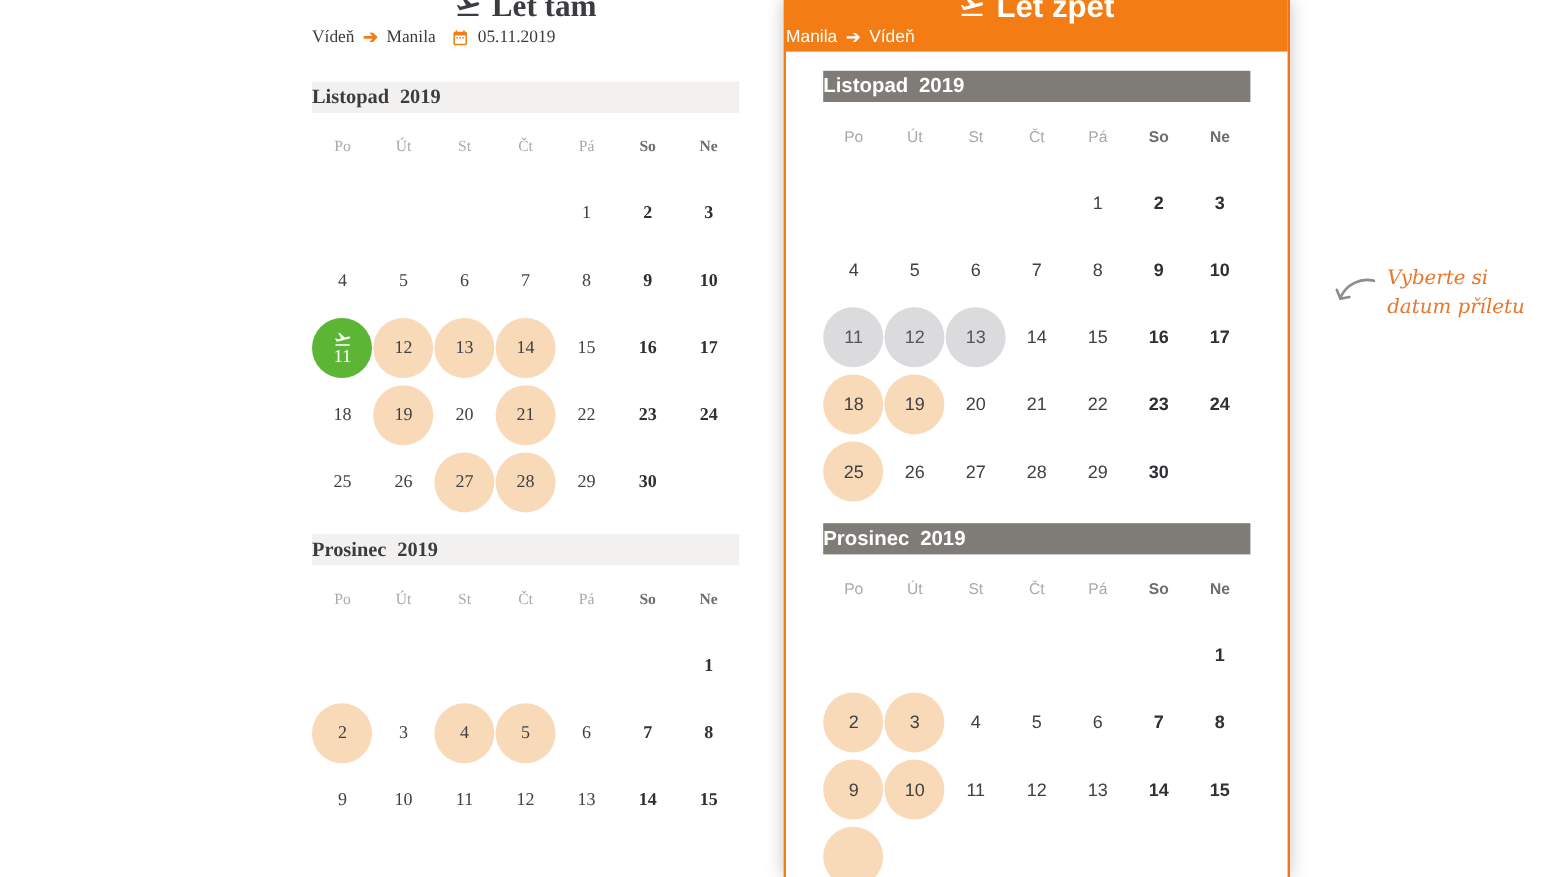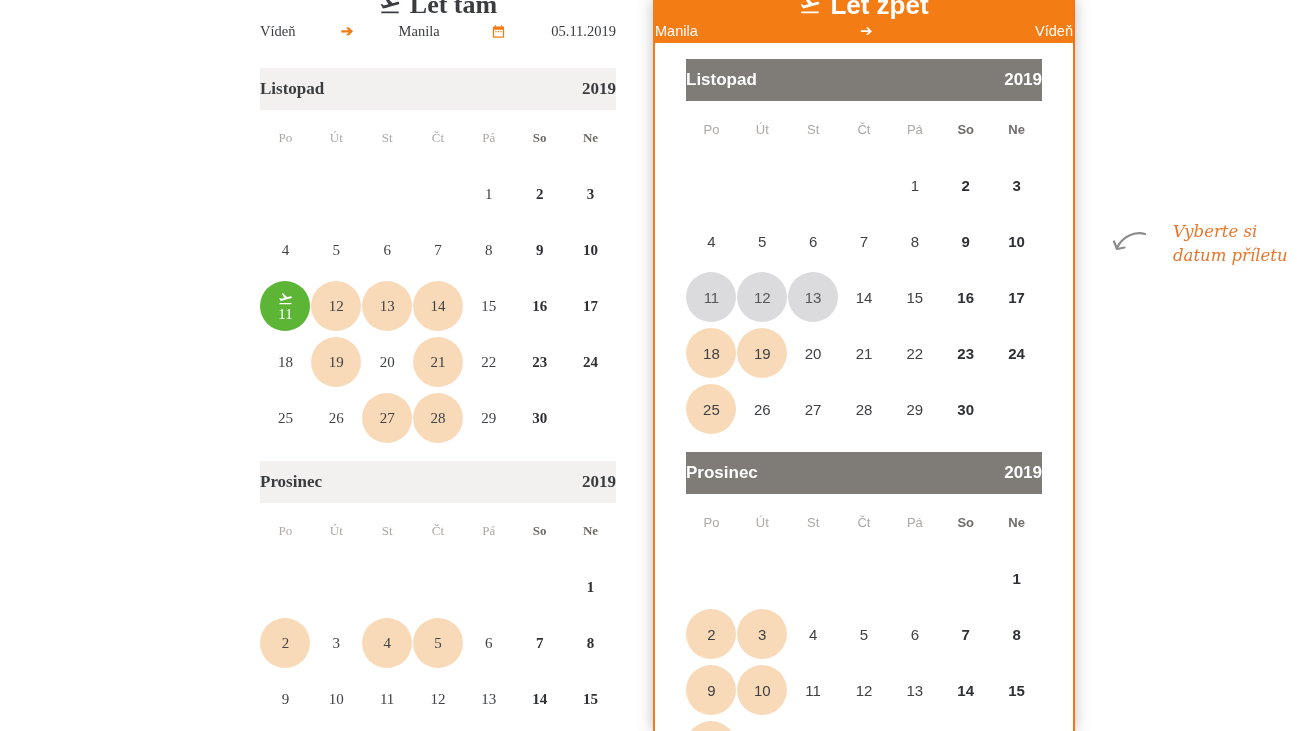--- a/index.html
+++ b/index.html
@@ -13,36 +13,36 @@
     background:#fff; border-left:2px solid #f47c14; border-right:2px solid #f97316;
     box-shadow:0 0 14px rgba(110,110,110,.45); }
   .panel-right .inner { width:356px; margin:0 auto; }
 
   
   .p-head { text-align:center; margin-top:-9px; }
   .p-title { font-size:26px; line-height:28px; font-weight:700; color:#3a3c3f;
     display:flex; align-items:center; justify-content:center; gap:9px; }
   .p-title svg { width:22px; height:22px; fill:#3a3c3f; }
   .route { margin-top:3px; height:18px; font-size:14.5px; color:#3a3c3f;
-    display:flex; align-items:center; justify-content:space-between; gap:7px; }
+    display:flex; align-items:center; justify-content:flex-start; gap:7px; }
   .route .arrow { color:#f47c14; font-weight:700; font-size:15px; }
   .route .cal-ico { width:15px; height:15px; fill:#f47c14; margin-left:6px; }
 
   .orange-head { background:#f47c14; height:52px; padding-top:0; }
   .orange-head .p-head { margin-top:-9px; }
   .orange-head .p-title { color:#fff; }
   .orange-head .p-title svg { fill:#fff; }
   .orange-head .route { color:#fff; }
   .orange-head .route .arrow { color:#fff; }
 
   
   .months { }
   .panel-left .months { margin-top:28px; }
   .panel-right .months { margin-top:16px; }
-  .month-bar { height:42px; display:flex; align-items:center; justify-content:space-between;
+  .month-bar { height:26px; display:flex; align-items:center; justify-content:flex-start;
     gap:9px; font-size:17px; font-weight:700; }
   .month-bar.light { background:#f2f1ef; color:#3a3c3f; }
   .month-bar.dark { background:#7f7b77; color:#fff; }
   .month + .month { margin-top:15px; }
 
   .wd-row { display:grid; grid-template-columns:repeat(7,1fr); height:56px; }
   .wd { display:flex; align-items:center; justify-content:center;
     font-size:13px; color:#aca9a6; }
   .wd.wk { color:#6f6c69; font-weight:700; }
 
@@ -51,21 +51,21 @@
   .day { width:50px; height:50px; border-radius:50%; display:flex; flex-direction:column;
     align-items:center; justify-content:center; font-size:15px; color:#3f4144;
     cursor:pointer; line-height:1; }
   .day.wk { font-weight:700; color:#2e3033; }
   .day.range { background:#f9dab8; }
   .day.disabled { background:#dbdbdd; color:#55565a; cursor:default; }
   .day.selected { background:#5cb535; color:#fff; font-weight:400; }
   .day.selected svg { width:15px; height:15px; fill:#fff; margin-bottom:1px; }
 
   
-  .annotation { position:absolute; left:1112px; top:220px; display:flex; gap:27px; }
+  .annotation { position:absolute; left:1112px; top:220px; display:flex; gap:10px; }
   .annotation svg { margin-top:8px; }
   .ann-text { font-size:16.5px; line-height:24px; color:#e8762c; font-style:italic;
     font-family:"DejaVu Serif",serif; }
 </style>
 </head>
 <body>
 
 <div class="canvas">
 
   <section class="panel-left">

